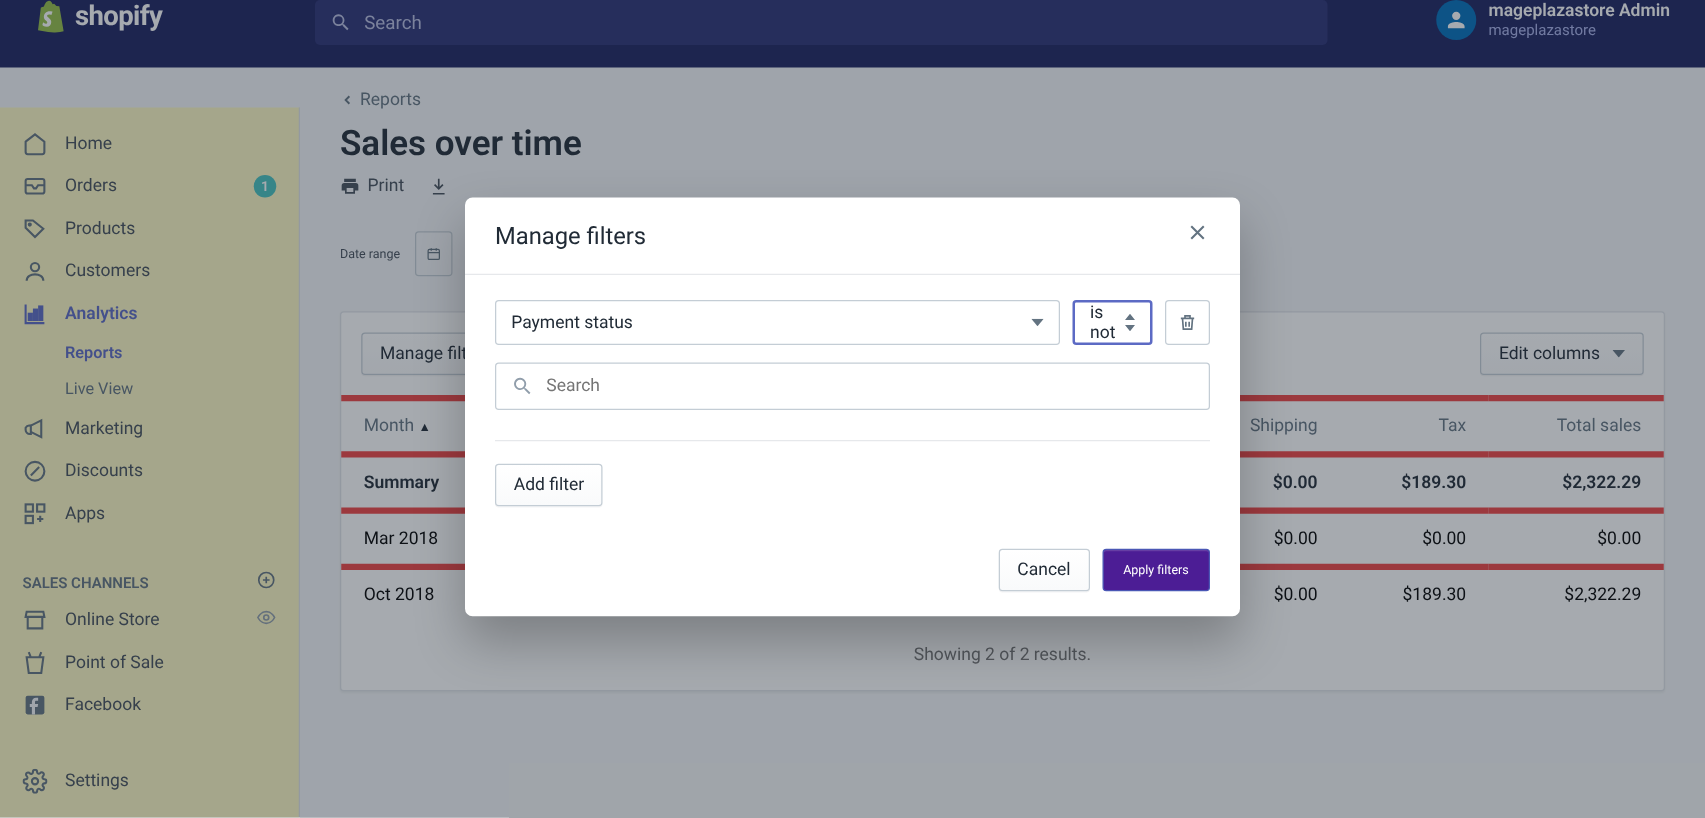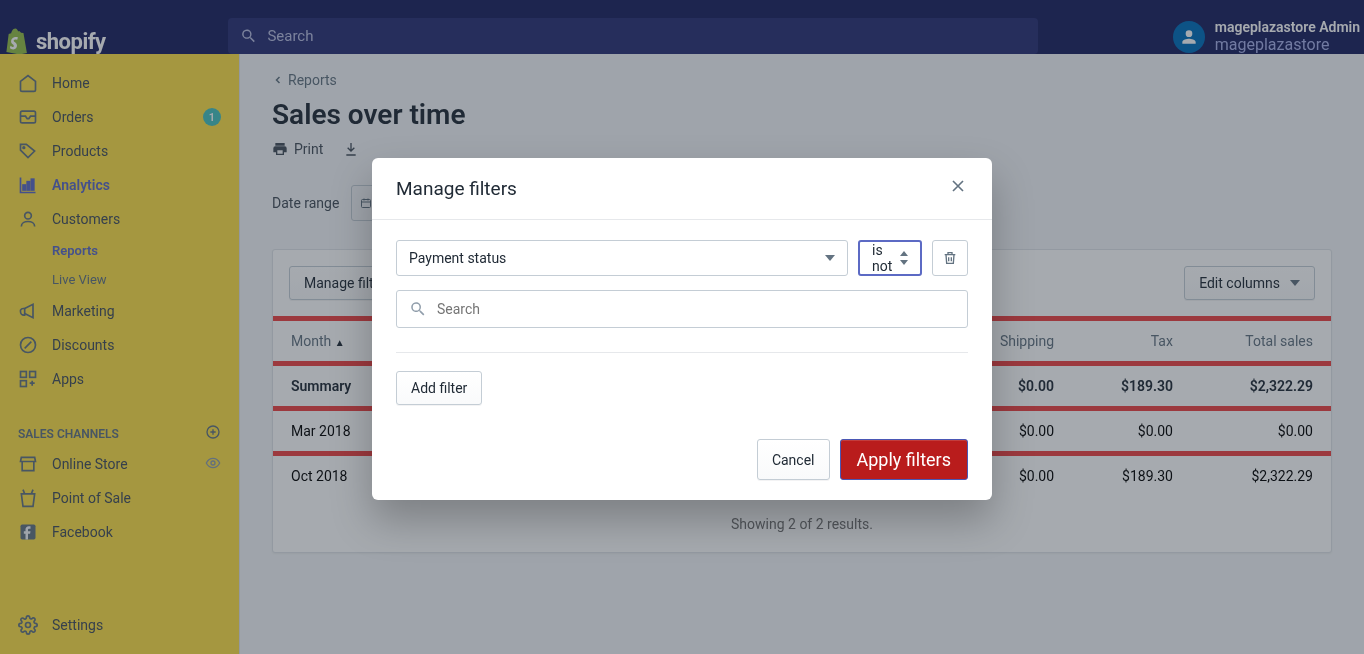--- a/index.html
+++ b/index.html
@@ -1,53 +1,53 @@
 <!DOCTYPE html>
 <html><head>
 <meta charset="utf-8">
 <style>
 * { margin: 0; padding: 0; box-sizing: border-box; font-family: -apple-system, BlinkMacSystemFont, "Segoe UI", Roboto, sans-serif; }
 body { background: #f4f6f8; overflow: hidden; width: 1364px; height: 654px; position: relative; }
 
-.topbar { background: #1c2260; height: 54px; display: flex; align-items: flex-end; padding: 0 4px; }
+.topbar { background: #1c2260; height: 54px; display: flex; align-items: flex-start; padding: 0 28px; }
 .logo-area { display: flex; align-items: center; width: 224px; }
 .logo-icon { width: 24px; height: 26px; margin-right: 8px; position: relative; }
 .logo-icon svg { width: 100%; height: 100%; }
 .logo-text { color: #fff; font-size: 22px; font-weight: 700; letter-spacing: -0.5px; }
 .search-wrap { flex: 1; max-width: 810px; }
 .search-box { background: #2a3175; border-radius: 4px; height: 36px; display: flex; align-items: center; padding: 0 12px; color: #b8bde0; }
 .search-box input { background: transparent; border: none; outline: none; color: #b8bde0; margin-left: 10px; font-size: 15px; width: 100%; }
 .search-box input::placeholder { color: #b8bde0; }
 .user-area { margin-left: auto; display: flex; align-items: center; color: #fff; padding-left: 40px; }
 .avatar { width: 32px; height: 32px; border-radius: 50%; background: #006fbb; display: flex; align-items: center; justify-content: center; margin-right: 10px; }
 .user-name { font-size: 14px; font-weight: 600; }
-.user-store { font-size: 16px; color: #a7b0e8; }
+.user-store { font-size: 12px; color: #a7b0e8; }
 
 .container { display: flex; height: calc(654px - 54px); }
-.sidebar { width: 240px; background: #fde047; padding: 12px 0; display: flex; flex-direction: column; border-right: 1px solid #dfe3e8; }
+.sidebar { width: 240px; background: #fef9c3; padding: 12px 0; display: flex; flex-direction: column; border-right: 1px solid #dfe3e8; margin-top: 32px; }
 .nav-item { display: flex; align-items: center; padding: 7px 18px; color: #454f5b; font-size: 14px; cursor: pointer; }
 .nav-item .icon { width: 20px; height: 20px; margin-right: 14px; color: #637381; display: flex; align-items: center; justify-content: center; }
 .nav-item.active { color: #5c6ac4; font-weight: 600; }
 .nav-item.active .icon { color: #5c6ac4; }
 .nav-item.sub { padding-left: 52px; font-size: 13px; color: #637381; }
 .nav-item.sub.active { color: #5c6ac4; font-weight: 600; }
 .nav-badge { margin-left: auto; background: #47c1bf; color: #fff; width: 18px; height: 18px; border-radius: 50%; font-size: 11px; display: flex; align-items: center; justify-content: center; font-weight: 600; }
 .section-label { padding: 8px 18px 4px; font-size: 12px; font-weight: 600; color: #637381; display: flex; align-items: center; }
 .section-label .plus { margin-left: auto; color: #637381; }
 .nav-item .trail { margin-left: auto; color: #919eab; }
 .spacer { flex: 1; }
 
 .main { flex: 1; padding: 18px 32px; overflow: auto; }
 .breadcrumb { display: flex; align-items: center; color: #637381; font-size: 14px; margin-bottom: 10px; cursor: pointer; }
 .breadcrumb svg { margin-right: 4px; }
 .page-title { font-size: 28px; font-weight: 600; color: #212b36; margin-bottom: 10px; }
 .toolbar-actions { display: flex; align-items: center; gap: 20px; color: #454f5b; font-size: 14px; margin-bottom: 28px; }
 .toolbar-action { display: flex; align-items: center; gap: 6px; cursor: pointer; }
 .date-row { display: flex; align-items: center; gap: 12px; margin-bottom: 28px; }
-.date-label { color: #454f5b; font-size: 14px; }
+.date-label { color: #454f5b; font-size: 10px; }
 .date-picker-stub { border: 1px solid #c4cdd5; border-radius: 3px; height: 36px; width: 30px; display: flex; align-items: center; padding: 0 8px; }
 
 .card { background: #fff; border: 1px solid #dfe3e8; border-radius: 3px; box-shadow: 0 1px 2px rgba(0,0,0,0.05); }
 .card-head { display: flex; align-items: center; justify-content: space-between; padding: 16px; }
 .btn { border: 1px solid #c4cdd5; background: linear-gradient(#fff,#f9fafb); border-radius: 3px; padding: 8px 14px; font-size: 14px; color: #212b36; cursor: pointer; box-shadow: 0 1px 0 rgba(22,29,37,0.05); }
 .btn.select { display: inline-flex; align-items: center; gap: 10px; }
 table { width: 100%; border-collapse: collapse; }
 th, td { padding: 12px 18px; text-align: right; font-size: 14px; border-top: 5px solid #ef4444; }
 th { color: #637381; font-weight: 400; }
 th:first-child, td:first-child { text-align: left; }
@@ -61,21 +61,21 @@
 .close-x { color: #637381; cursor: pointer; font-size: 20px; }
 .modal-body { padding: 20px 24px; }
 .filter-row { display: flex; gap: 10px; margin-bottom: 14px; }
 .select-field { flex: 1; border: 1px solid #c4cdd5; border-radius: 3px; height: 36px; display: flex; align-items: center; padding: 0 12px; justify-content: space-between; font-size: 14px; color: #212b36; cursor: pointer; }
 .select-field.condition { flex: none; width: 64px; border: 2px solid #5c6ac4; }
 .icon-btn { width: 36px; height: 36px; border: 1px solid #c4cdd5; border-radius: 3px; display: flex; align-items: center; justify-content: center; cursor: pointer; }
 .search-field { border: 1px solid #c4cdd5; border-radius: 3px; height: 38px; display: flex; align-items: center; padding: 0 12px; gap: 10px; }
 .search-field input { border: none; outline: none; font-size: 14px; flex: 1; }
 .divider { height: 1px; background: #e6e8eb; margin: 24px 0 18px; }
 .modal-footer { padding: 14px 24px 20px; display: flex; justify-content: flex-end; gap: 10px; }
-.btn-primary { background: #b91c1c; border: 1px solid #4a57b5; color: #fff; border-radius: 3px; padding: 9px 16px; font-size: 18px; cursor: pointer; box-shadow: inset 0 1px 0 rgba(255,255,255,0.15); }
+.btn-primary { background: #4c1d95; border: 1px solid #4a57b5; color: #fff; border-radius: 3px; padding: 9px 16px; font-size: 10px; cursor: pointer; box-shadow: inset 0 1px 0 rgba(255,255,255,0.15); }
 .chev-updown svg { display: block; }
 </style>
 </head>
 <body>
 
 <div class="topbar">
   <div class="logo-area">
     <div class="logo-icon">
       <svg viewBox="0 0 24 26">
           <path fill="#95bf47" d="M19.5 5.2c0-.1-.1-.2-.2-.2l-2.2-.2-1.6-1.6c-.2-.2-.5-.1-.6-.1l-.8.3C13.6 2 12.8.5 11.3.5c-2.5 0-3.7 3.1-4.1 4.7l-1.9.6c-.6.2-.6.2-.7.8L2.4 24.1l13.3 2.4 7.2-1.6L19.5 5.2z"></path>
@@ -127,39 +127,39 @@
     </div>
     <div class="nav-item">
       <span class="icon">
           <svg width="20" height="20" viewBox="0 0 24 24" fill="none" stroke="currentColor" stroke-width="2">
             <path d="M20 12l-8 8-9-9V4h7l10 8z"></path>
             <circle cx="7" cy="8" r="1" fill="currentColor"></circle>
           </svg>
         </span>
       <span>Products</span>
     </div>
+    <div class="nav-item">
+      <span class="icon">
+          <svg width="20" height="20" viewBox="0 0 24 24" fill="none" stroke="currentColor" stroke-width="2">
+            <circle cx="12" cy="8" r="4"></circle>
+            <path d="M4 21c0-4 4-6 8-6s8 2 8 6"></path>
+          </svg>
+        </span>
+      <span>Customers</span>
+    </div>
     <div class="nav-item active">
       <span class="icon">
           <svg width="20" height="20" viewBox="0 0 24 24" fill="none" stroke="currentColor" stroke-width="2">
             <path d="M3 3v18h18"></path>
             <rect x="6" y="12" width="3" height="6" fill="currentColor"></rect>
             <rect x="11" y="8" width="3" height="10" fill="currentColor"></rect>
             <rect x="16" y="5" width="3" height="13" fill="currentColor"></rect>
           </svg>
         </span>
       <span>Analytics</span>
-    </div>
-    <div class="nav-item">
-      <span class="icon">
-          <svg width="20" height="20" viewBox="0 0 24 24" fill="none" stroke="currentColor" stroke-width="2">
-            <circle cx="12" cy="8" r="4"></circle>
-            <path d="M4 21c0-4 4-6 8-6s8 2 8 6"></path>
-          </svg>
-        </span>
-      <span>Customers</span>
     </div>
     <div class="nav-item sub active">
         <span>Reports</span>
       </div>
     <div class="nav-item sub">
         <span>Live View</span>
       </div>
     <div class="nav-item">
       <span class="icon">
           <svg width="20" height="20" viewBox="0 0 24 24" fill="none" stroke="currentColor" stroke-width="2">

